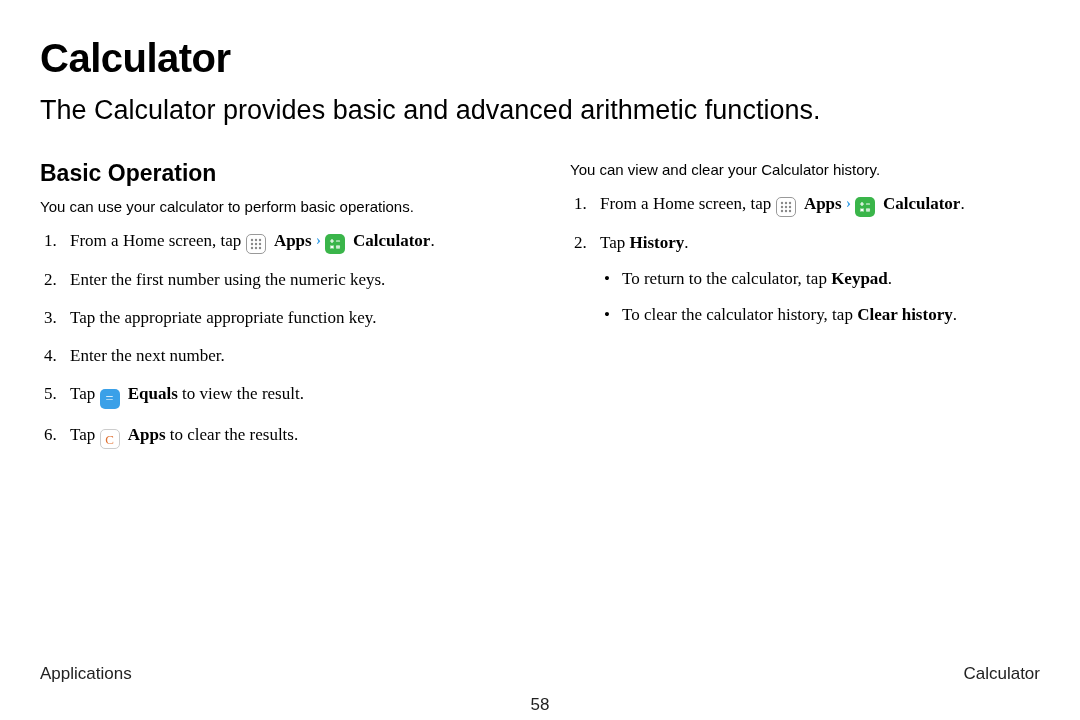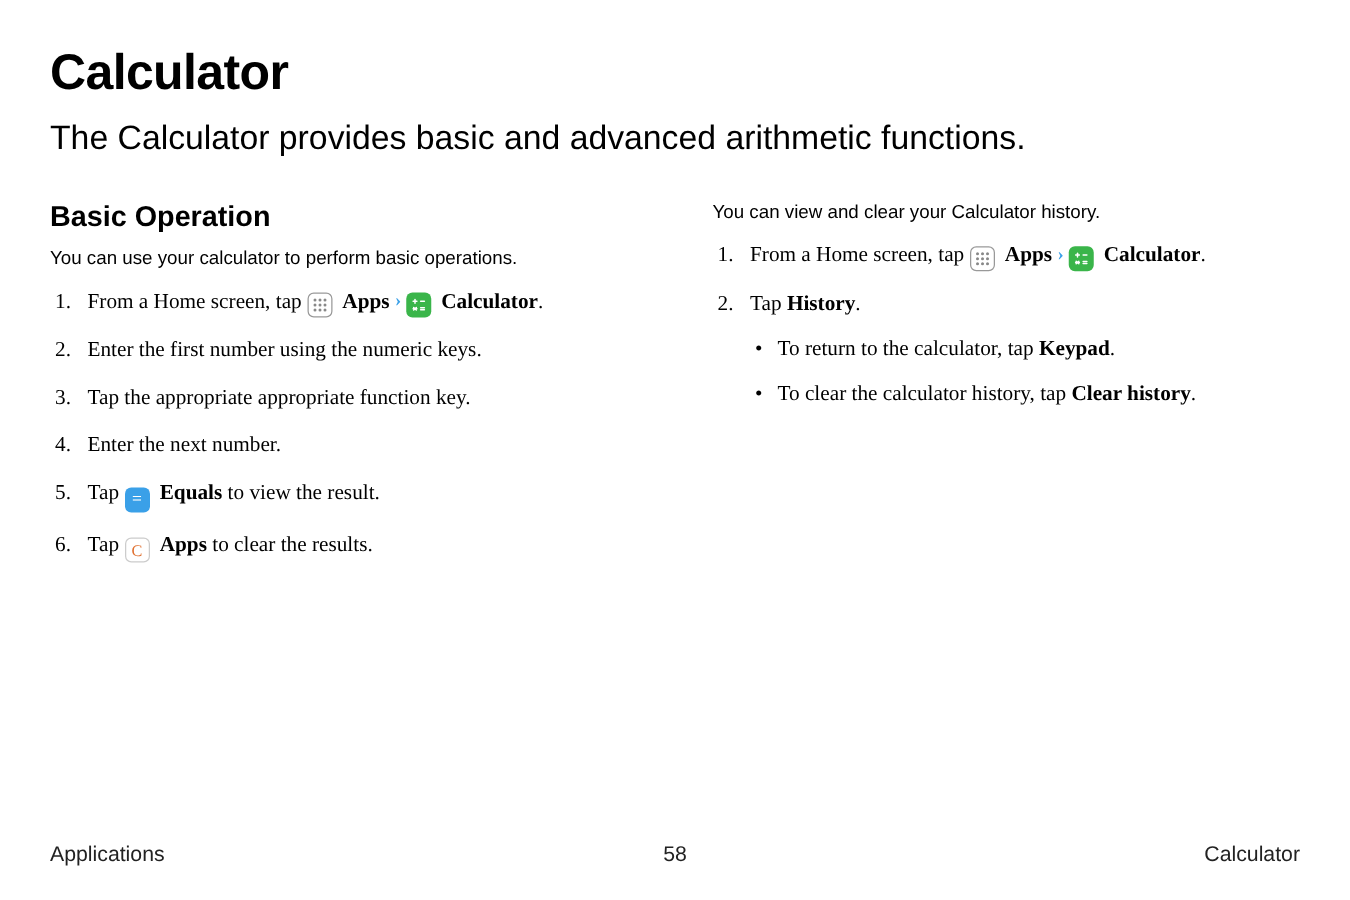--- a/index.html
+++ b/index.html
@@ -116,32 +116,33 @@
     font-weight: 400;
   }
   .chev {
     color: #3aa0e8;
     font-weight: 700;
     font-size: 15px;
     vertical-align: 1px;
   }
   .footer {
     position: absolute;
-    bottom: 26px;
+    bottom: 36px;
     left: 40px;
     right: 40px;
     display: flex;
     justify-content: space-between;
     font-size: 17px;
     color: #222;
   }
   .footer .center {
     position: absolute;
     left: 50%;
     transform: translateX(-50%);
+    margin-top: 31px;
   }
 </style>
 </head>
 <body>
 
 <h1>Calculator</h1>
 <p class="intro">The Calculator provides basic and advanced arithmetic functions.</p>
 
 <div class="columns">
 

